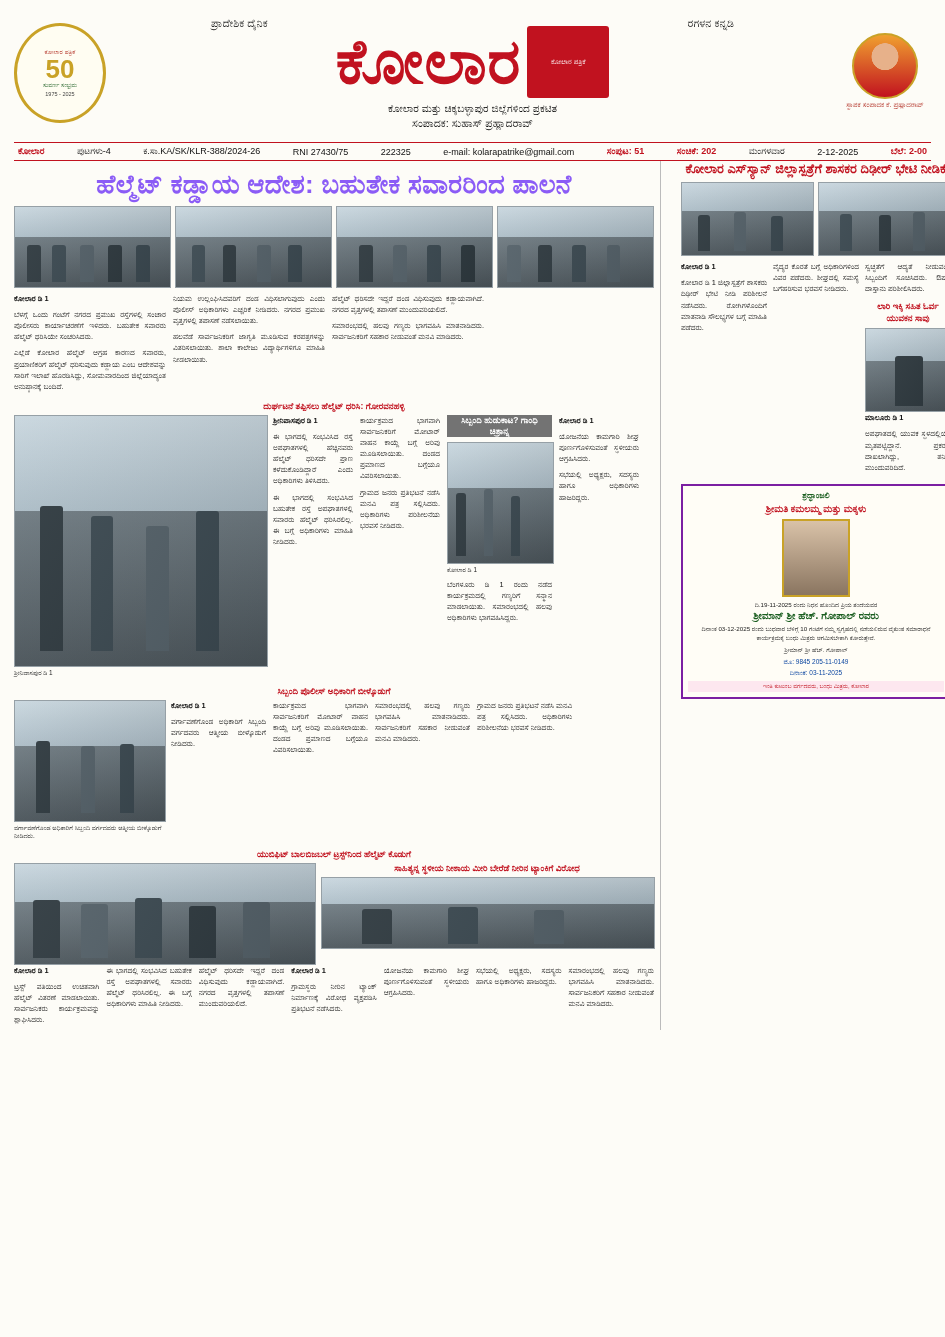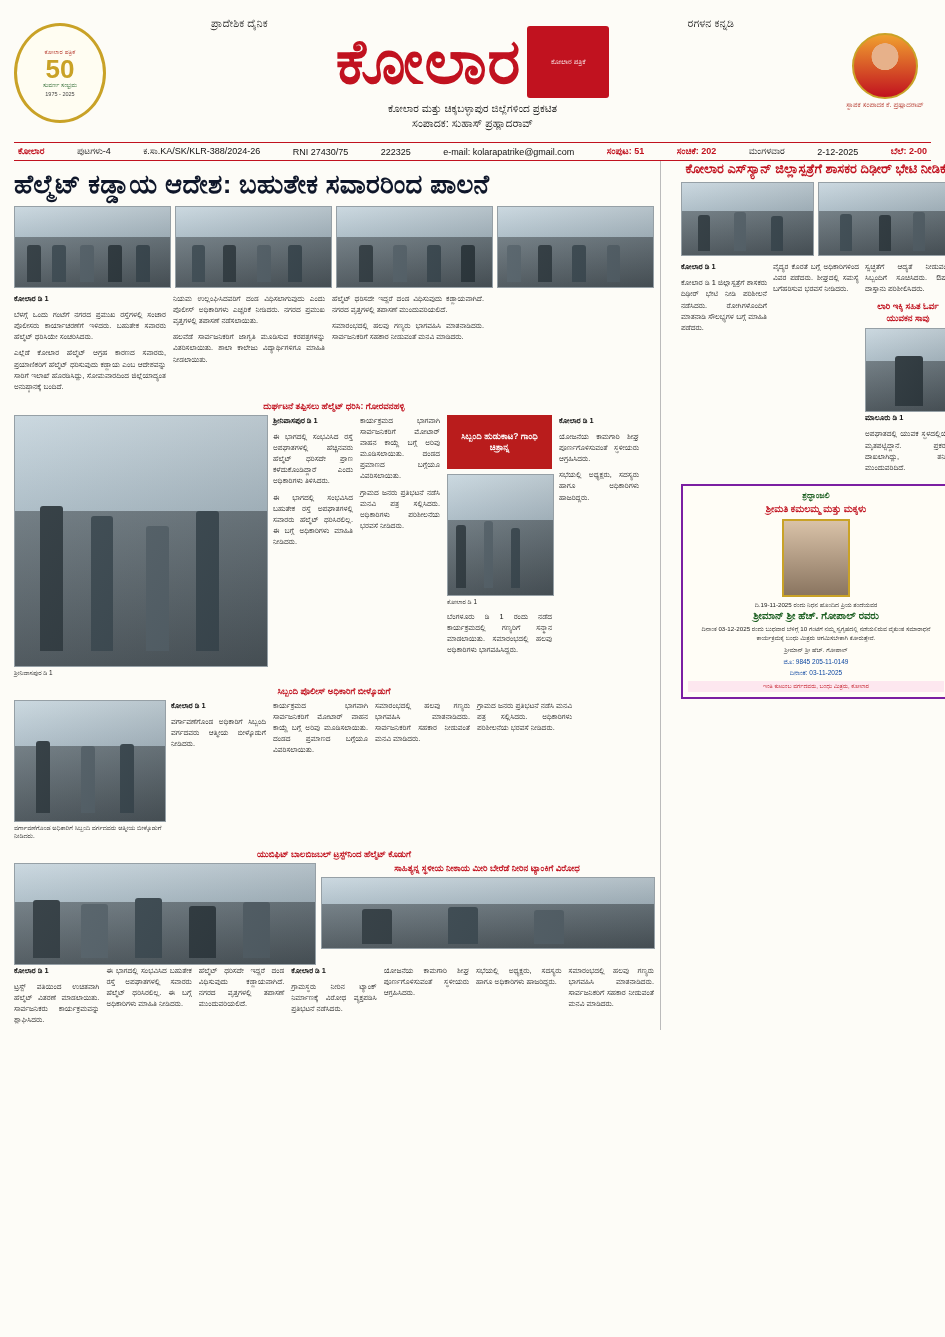--- a/index.html
+++ b/index.html
@@ -33,42 +33,42 @@
       radial-gradient(circle at 50% 35%, #e7b18a 0 26%, transparent 27%),
       linear-gradient(#f0a030,#c1121f);border:2px solid #c9a227;}
   .founder .cap{font-size:7px;color:#b02a1f;margin-top:2px;line-height:1.2;}
 
   
   .infobar{border-top:1.5px solid #c1121f;border-bottom:1.5px solid #c1121f;margin-top:4px;padding:3px 4px;display:flex;align-items:center;justify-content:space-between;font-size:9px;color:#111;}
   .infobar .red{color:#c1121f;font-weight:bold;}
   .infobar span{white-space:nowrap;}
 
   
-  .lead-head{color:#0f172a;font-size:26px;font-weight:bold;margin:8px 0 6px;letter-spacing:.3px;}
+  .lead-head{color:#8b5cf6;font-size:26px;font-weight:bold;text-align:center;margin:8px 0 6px;letter-spacing:.3px;}
 
   
   .content{display:flex;gap:6px;}
   .left-zone{width:640px;}
   .right-zone{width:273px;border-left:1px solid #bbb;padding-left:20px;}
 
   .photo-row{display:flex;gap:4px;margin-bottom:5px;}
   .photo{background:#7d8a93;position:relative;overflow:hidden;border:1px solid #96a0a6;}
   .photo .sky{position:absolute;left:0;right:0;top:0;height:38%;background:linear-gradient(#c8d6de,#aebfc9);}
   .photo .ground{position:absolute;left:0;right:0;bottom:0;height:62%;background:linear-gradient(#6f7b82,#4e585e);}
   .photo .fig{position:absolute;bottom:6%;width:9%;height:46%;background:#2f3a40;border-radius:3px 3px 0 0;}
   .photo .fig.k{background:#3c4a52;}
   .photo .fig.w{background:#55626a;}
   .photo::after{content:"";position:absolute;inset:0;background:linear-gradient(120deg,rgba(255,255,255,.06),rgba(0,0,0,.12));}
 
   .cols{display:flex;gap:7px;}
   .col{font-size:7.4px;line-height:1.5;text-align:justify;color:#111;}
   .col p{margin:0 0 5px;}
   .dateline{font-weight:bold;}
 
-  .sec-head{background:#b91c1c;color:#fff;font-size:12.5px;font-weight:bold;text-align:center;padding:16px 4px;margin:6px 0 5px;}
+  .sec-head{background:#737373;color:#fff;font-size:12.5px;font-weight:bold;text-align:center;padding:0 4px;margin:6px 0 5px;}
   .sub-head{color:#c1121f;font-weight:bold;font-size:8.6px;text-align:center;margin:4px 0 3px;}
   .cap{font-size:6.4px;color:#222;margin:2px 0 4px;line-height:1.35;}
 
   .rt-head{color:#c1121f;font-size:13px;font-weight:bold;text-align:center;line-height:1.25;margin-bottom:5px;}
   .rt-cols{display:flex;gap:6px;}
 
   .obit{border:2px solid #7b1fa2;margin-top:6px;padding:5px;text-align:center;background:#fffdf6;}
   .obit .ln1{color:#1b5e20;font-size:8px;font-weight:bold;}
   .obit .ln2{color:#c1121f;font-size:9.5px;font-weight:bold;margin:2px 0;}
   .obit .ph{width:64px;height:74px;margin:4px auto;border:2px solid #c9a227;background:linear-gradient(#d9c2a8,#8a7560);}

